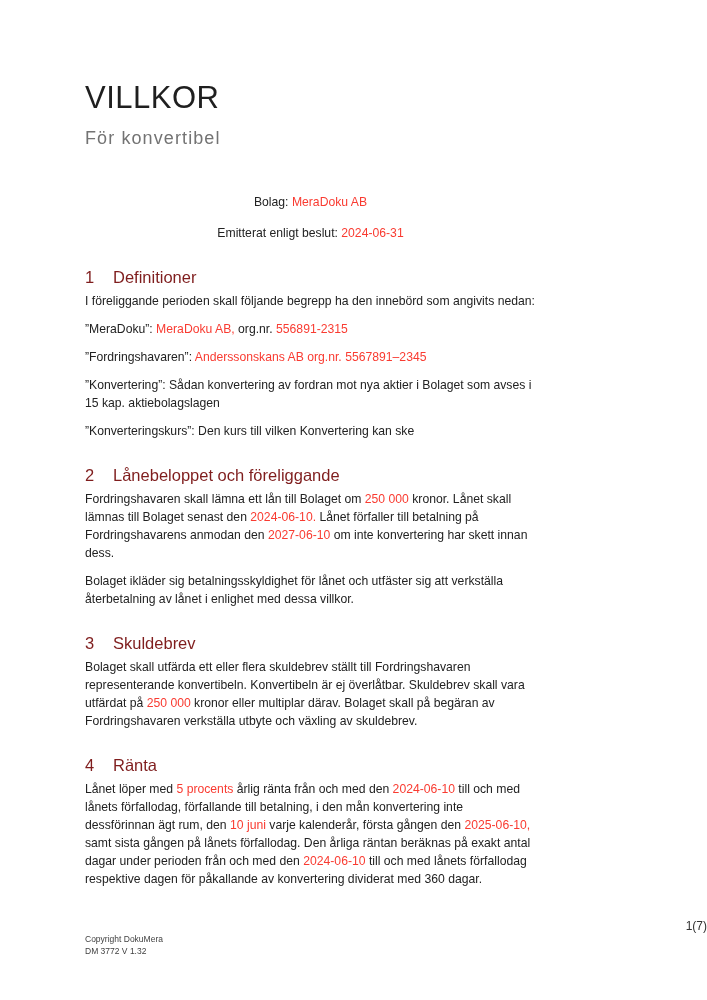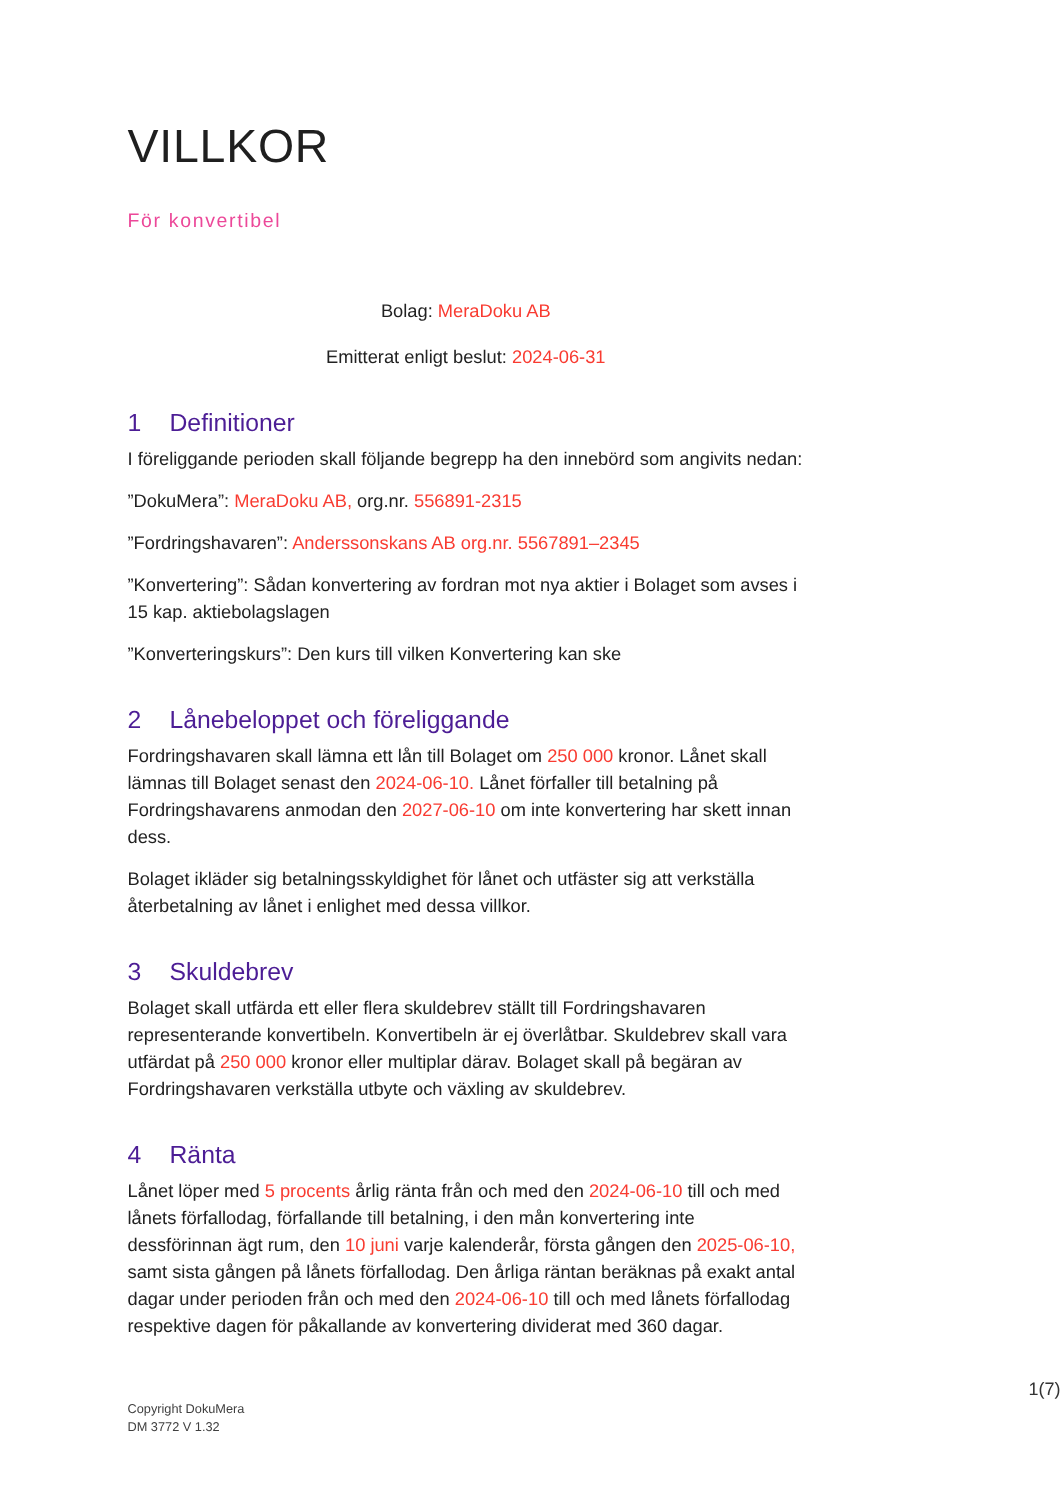--- a/index.html
+++ b/index.html
@@ -23,40 +23,40 @@
     padding: 82px 78px 0 85px;
   }
   .doc-title {
     font-size: 31px;
     line-height: 1.05;
     font-weight: 400;
     letter-spacing: 0.5px;
     color: #1f1f1f;
   }
   .doc-subtitle {
-    font-size: 13px;
-    margin-top: 24px;
+    font-size: 18px;
+    margin-top: 13px;
     letter-spacing: 1.1px;
-    color: #ec4899;
+    color: #737373;
   }
   .meta-block {
     margin-top: 44px;
     text-align: center;
   }
   .meta-line {
     font-size: 12.2px;
     line-height: 18px;
     margin-bottom: 13px;
   }
   .body-copy { max-width: 545px; }
   .section-heading {
     font-size: 16.5px;
     line-height: 22px;
     font-weight: 400;
-    color: #4c1d95;
+    color: #7f1d1d;
     margin-top: 24px;
     margin-bottom: 4px;
   }
   .h-num {
     display: inline-block;
     width: 28px;
   }
   .para {
     font-size: 12.2px;
     line-height: 18px;
@@ -95,21 +95,21 @@
     <div class="meta-line"><span>Emitterat enligt beslut: </span><span class="red">2024-06-31</span></div>
   </div>
 
   <div class="body-copy">
 
     <div>
       <div class="section-heading">
         <span class="h-num">1</span><span>Definitioner</span>
       </div>
       <p class="para"><span>I föreliggande perioden skall följande begrepp ha den innebörd som angivits nedan:</span></p>
-      <p class="para"><span>”DokuMera”: </span><span class="red">MeraDoku AB,</span><span> org.nr. </span><span class="red">556891-2315</span></p>
+      <p class="para"><span>”MeraDoku”: </span><span class="red">MeraDoku AB,</span><span> org.nr. </span><span class="red">556891-2315</span></p>
       <p class="para"><span>”Fordringshavaren”: </span><span class="red">Anderssonskans AB org.nr. 5567891–2345</span></p>
       <p class="para"><span>”Konvertering”: Sådan konvertering av fordran mot nya aktier i Bolaget som avses i 15 kap. aktiebolagslagen</span></p>
       <p class="para"><span>”Konverteringskurs”: Den kurs till vilken Konvertering kan ske</span></p>
     </div>
 
     <div>
       <div class="section-heading">
         <span class="h-num">2</span><span>Lånebeloppet och föreliggande</span>
       </div>
       <p class="para"><span>Fordringshavaren skall lämna ett lån till Bolaget om </span><span class="red">250 000</span><span> kronor. Lånet skall lämnas till Bolaget senast den </span><span class="red">2024-06-10.</span><span> Lånet förfaller till betalning på Fordringshavarens anmodan den </span><span class="red">2027-06-10</span><span> om inte konvertering har skett innan dess.</span></p>

